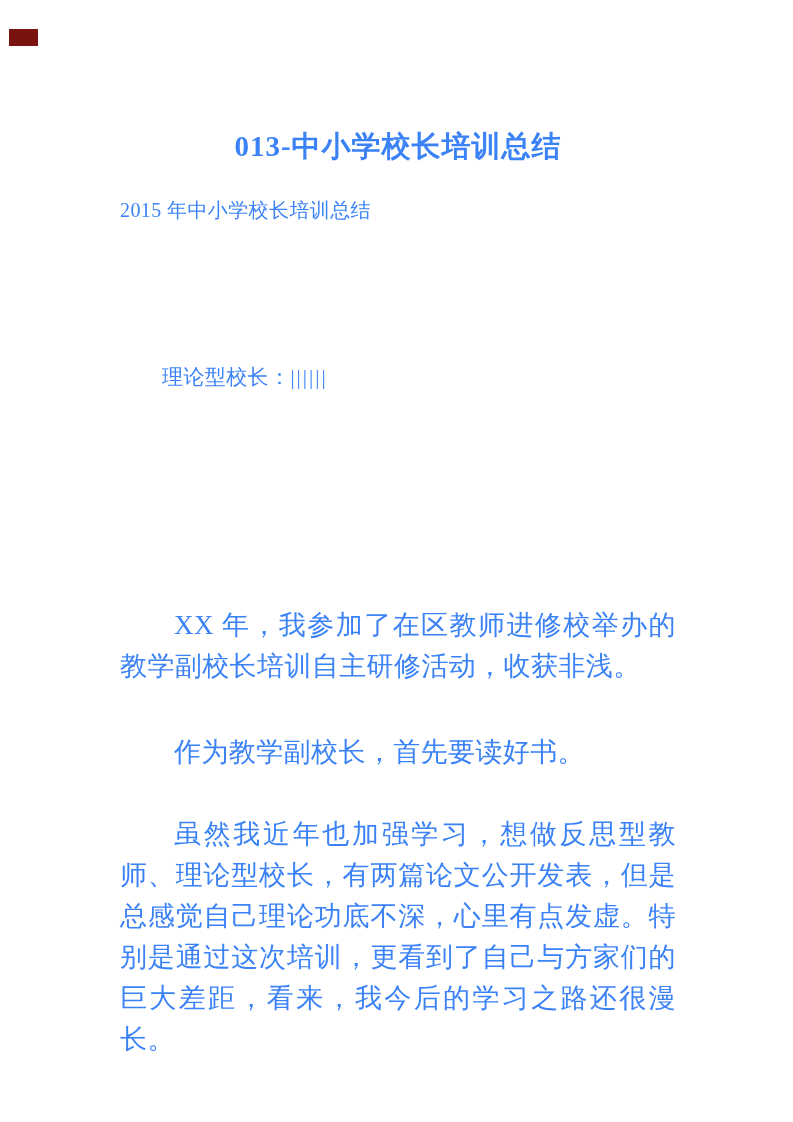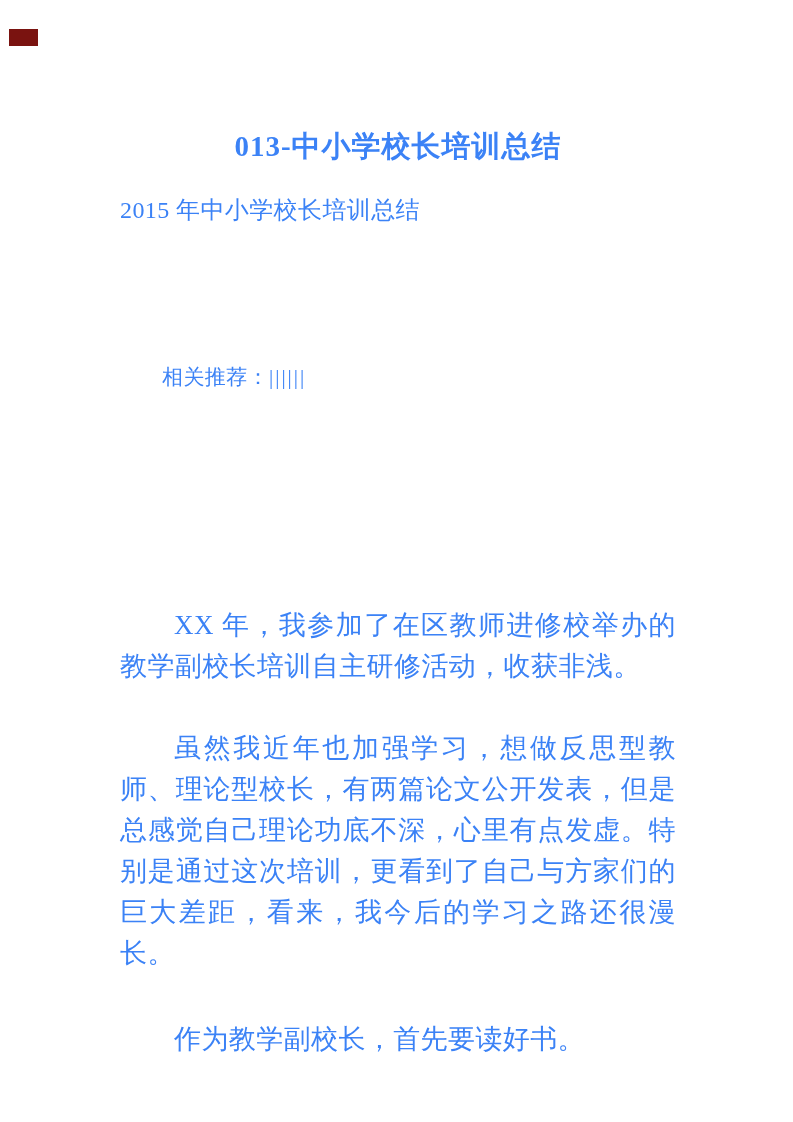--- a/index.html
+++ b/index.html
@@ -31,21 +31,21 @@
   .doc-title {
     margin: 124px 0 0 0;
     font-size: 29px;
     line-height: 45px;
     font-weight: bold;
     text-align: center;
     letter-spacing: 1px;
   }
   .doc-subtitle {
     margin: 21px 0 0 0;
-    font-size: 24px;
+    font-size: 20px;
     line-height: 41px;
     letter-spacing: 0.4px;
   }
   .recommend-line {
     margin: 126px 0 0 0;
     font-size: 21px;
     line-height: 41px;
     text-indent: 2em;
     letter-spacing: 0.4px;
   }
@@ -70,19 +70,19 @@
 </style>
 </head>
 <body>
 
 <div class="page" style="background: rgb(255, 255, 255); color: #3b82f6;">
   <div class="corner-mark" style="background: rgb(122, 19, 16);"></div>
   <div class="content">
     <h1 class="doc-title">013-中小学校长培训总结</h1>
     <div class="doc-subtitle">2015 年中小学校长培训总结</div>
     <div class="recommend-line">
-      <span>相关推荐：</span><span class="recommend-links">||||||</span>
+      <span>理论型校长：</span><span class="recommend-links">||||||</span>
     </div>
     <p class="body-para first">XX 年，我参加了在区教师进修校举办的教学副校长培训自主研修活动，收获非浅。</p>
+    <p class="body-para last">作为教学副校长，首先要读好书。</p>
     <p class="body-para">虽然我近年也加强学习，想做反思型教师、理论型校长，有两篇论文公开发表，但是总感觉自己理论功底不深，心里有点发虚。特别是通过这次培训，更看到了自己与方家们的巨大差距，看来，我今后的学习之路还很漫长。</p>
-    <p class="body-para last">作为教学副校长，首先要读好书。</p>
   </div>
 </div>
 
 </body></html>

